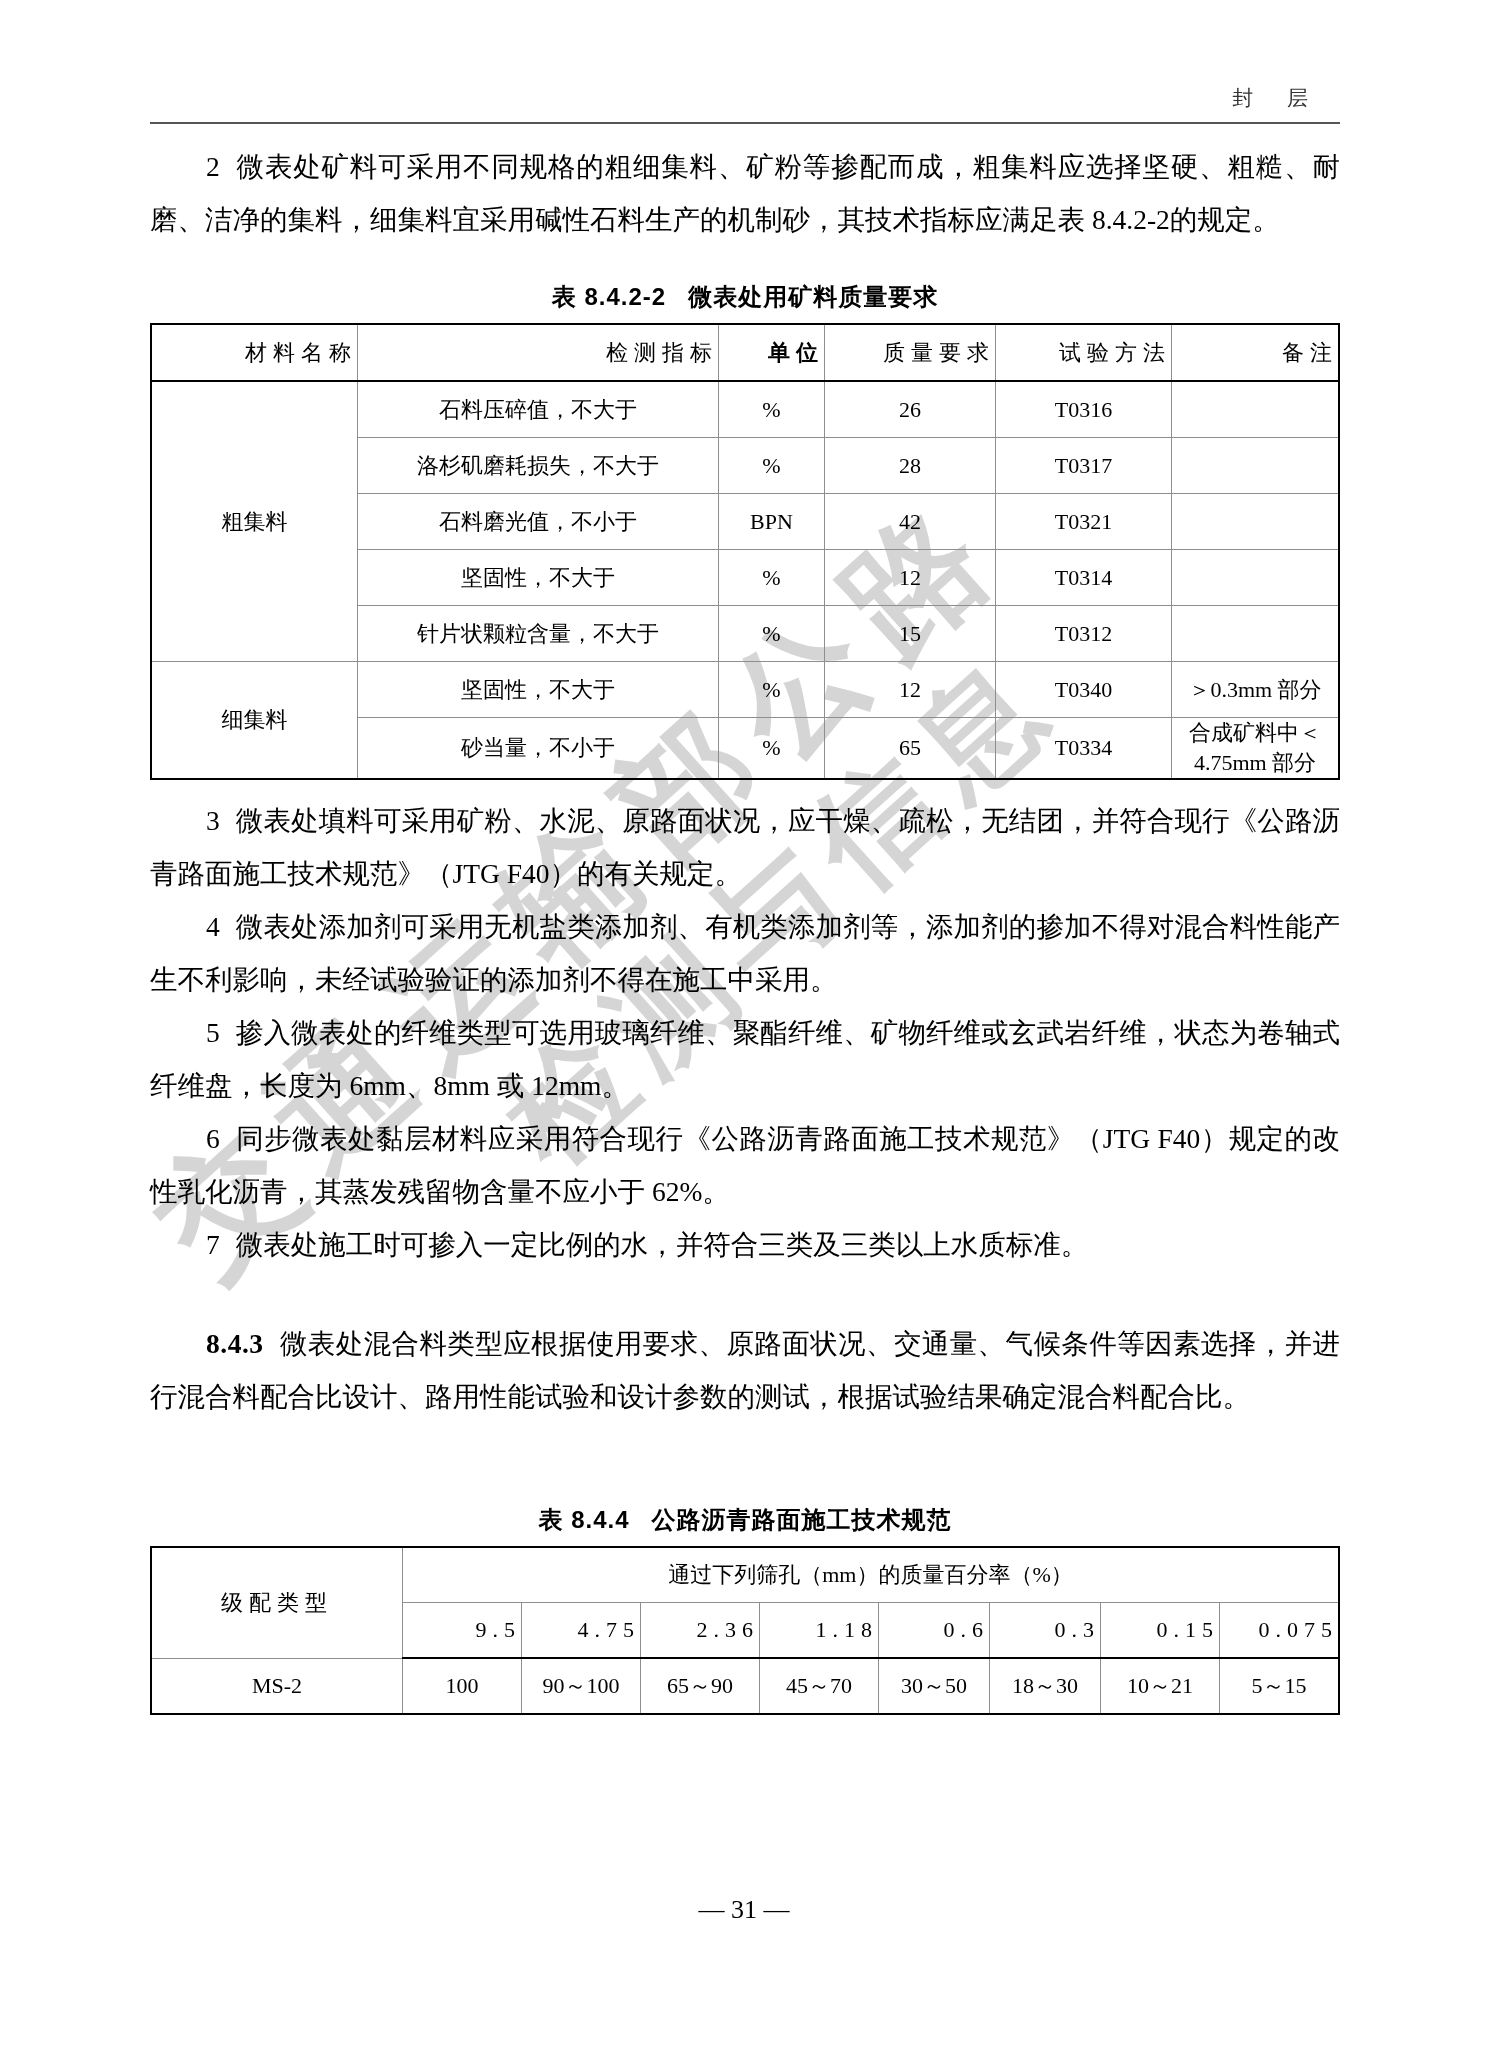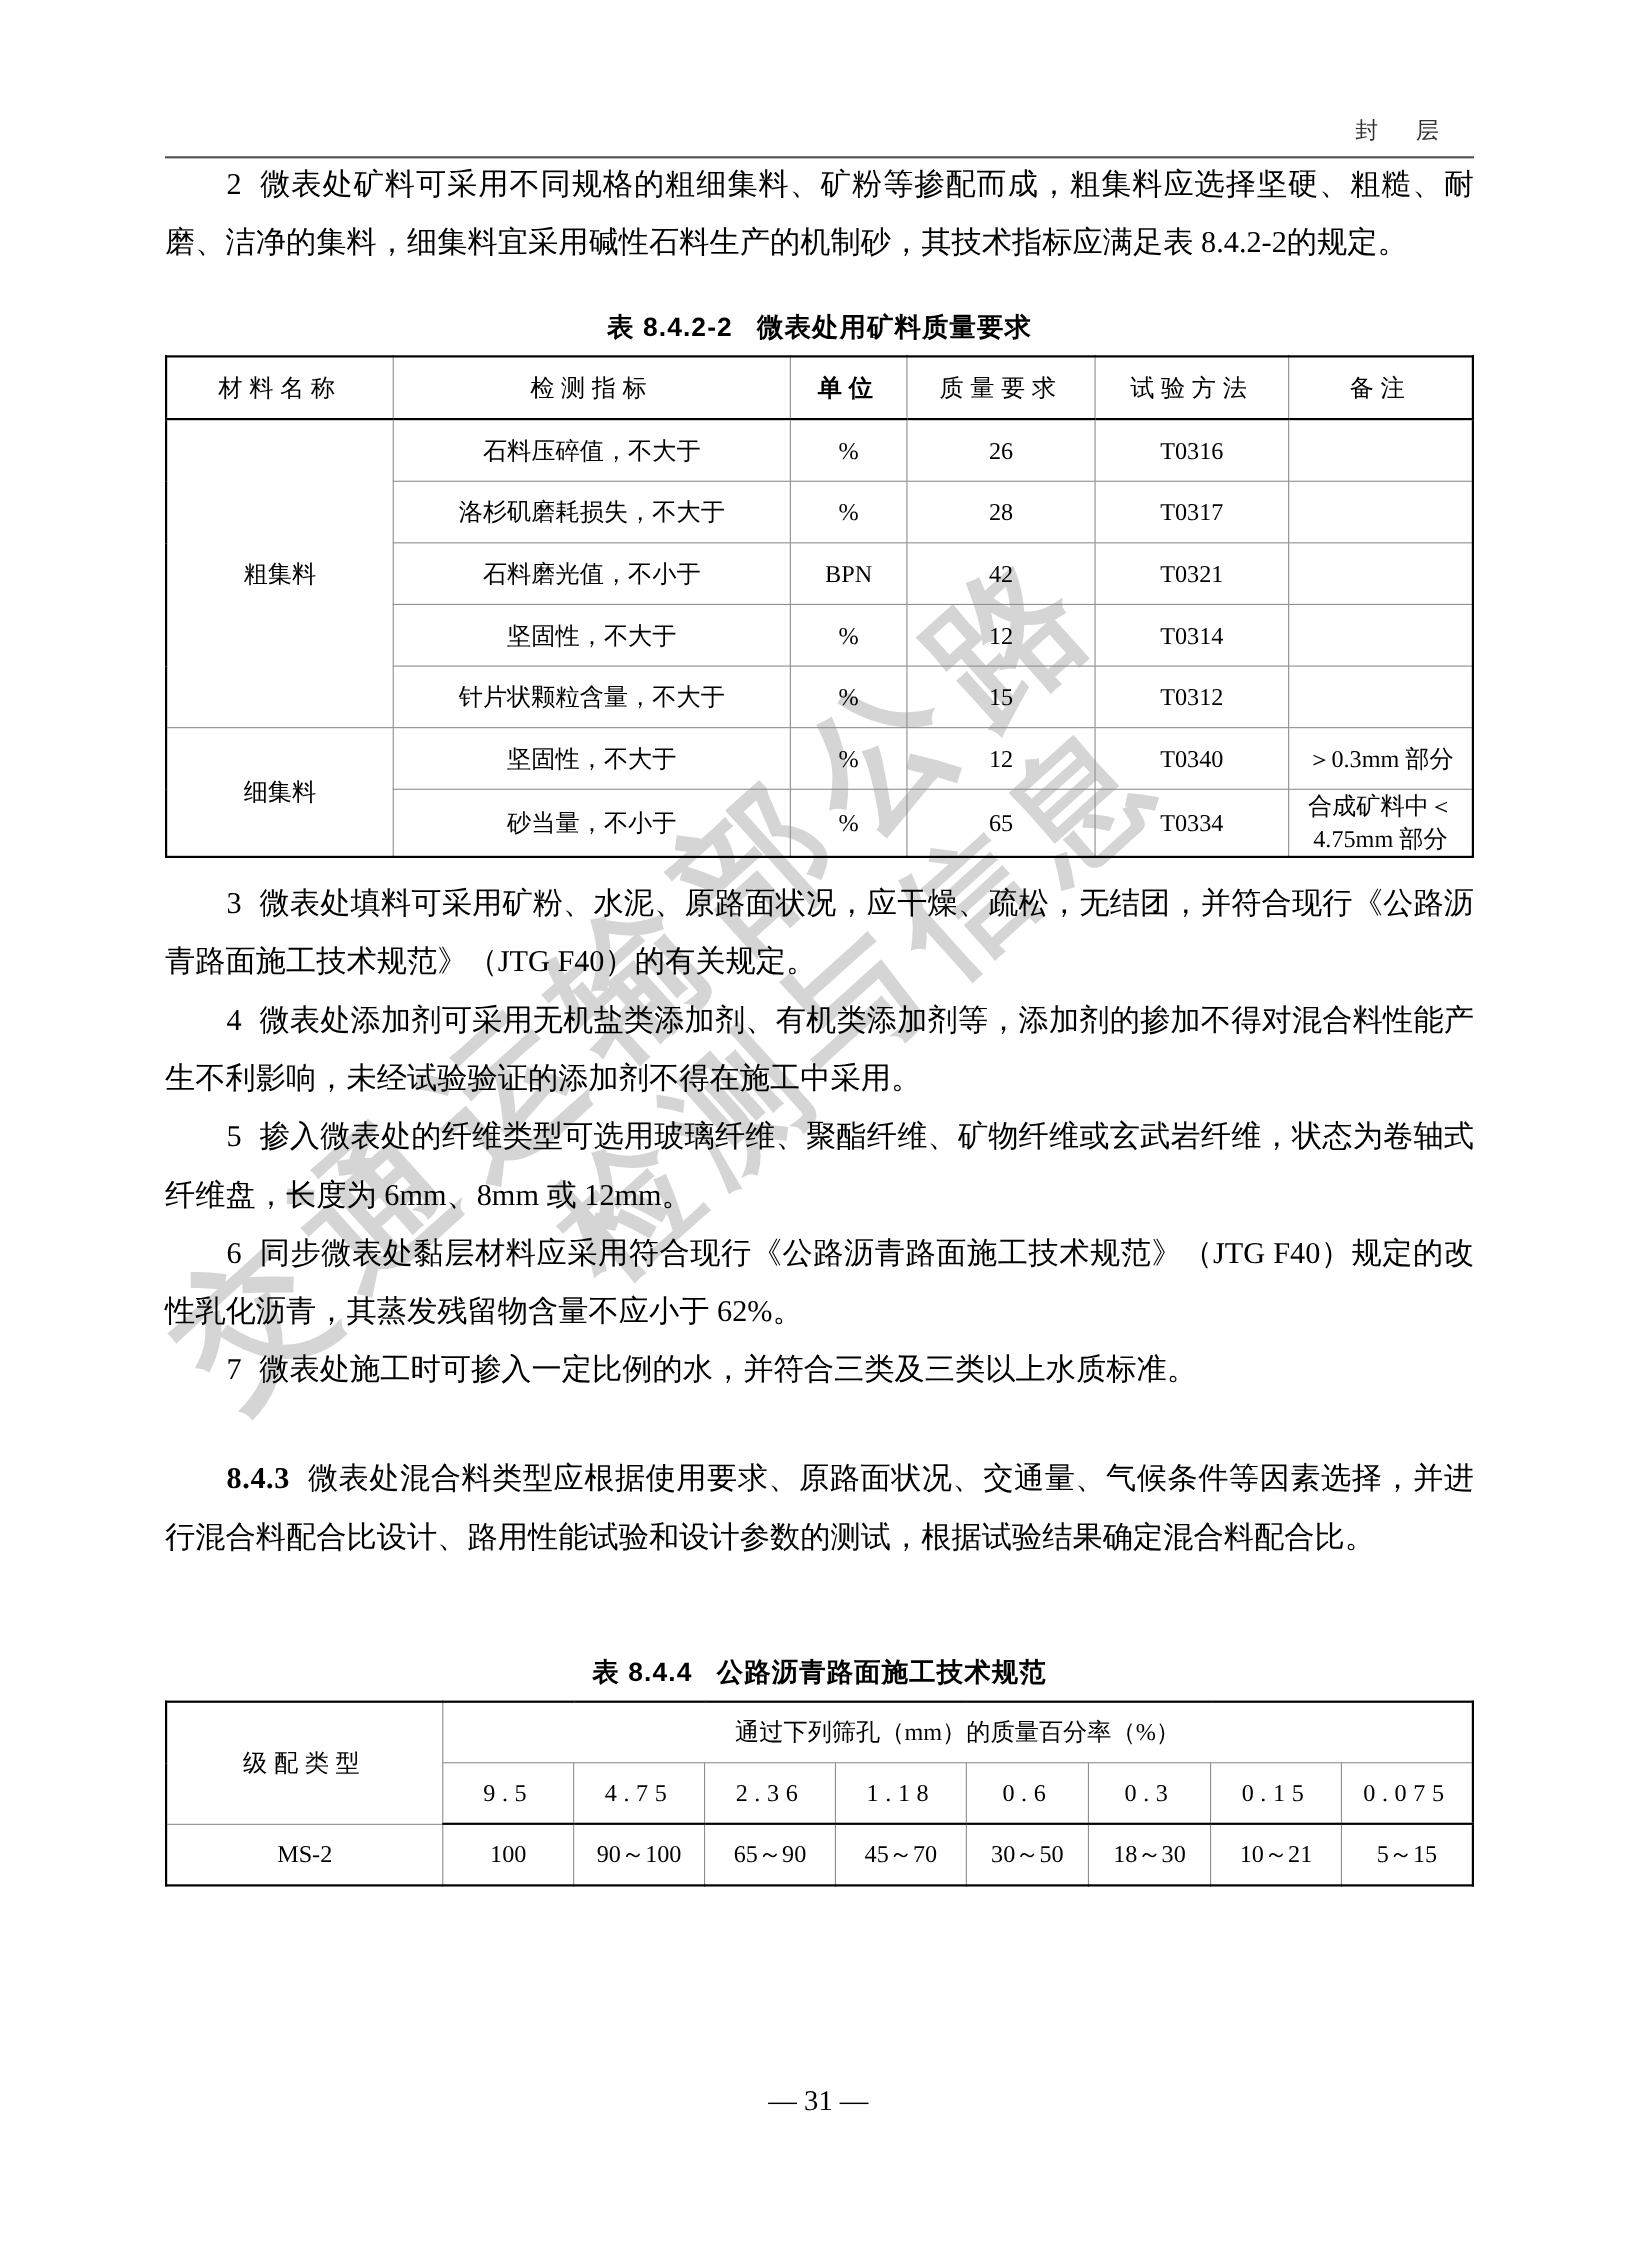--- a/index.html
+++ b/index.html
@@ -48,21 +48,21 @@
     font-size: 120px;
     transform: rotate(-42deg);
     transform-origin: left top;
     letter-spacing: 18px;
   }
 
   
   .head-wrap {
     position: absolute;
     left: 150px;
-    top: 104px;
+    top: 84px;
     width: 1190px;
     z-index: 10;
   }
   .head-title {
     text-align: right;
     font-size: 21px;
     letter-spacing: 14px;
     color: #333;
     padding-right: 18px;
     font-family: "Liberation Sans", sans-serif;
@@ -132,20 +132,21 @@
   }
   table.doc {
     border-top: 2.5px solid #000;
     border-bottom: 2.5px solid #000;
     border-left: 2.5px solid #000;
     border-right: 2.5px solid #000;
   }
   table.doc tr.hdr td {
     border-bottom: 2px solid #000;
     letter-spacing: 6px;
+    text-align: right;
   }
   table.doc td.sep-top { border-top: 1.6px solid #000; }
   table.doc td.lsp { letter-spacing: 6px; }
   table.doc td.tight { letter-spacing: 0; font-weight: bold; }
 
   
   table.doc2 td {
     height: 54px;
     font-size: 22px;
   }

